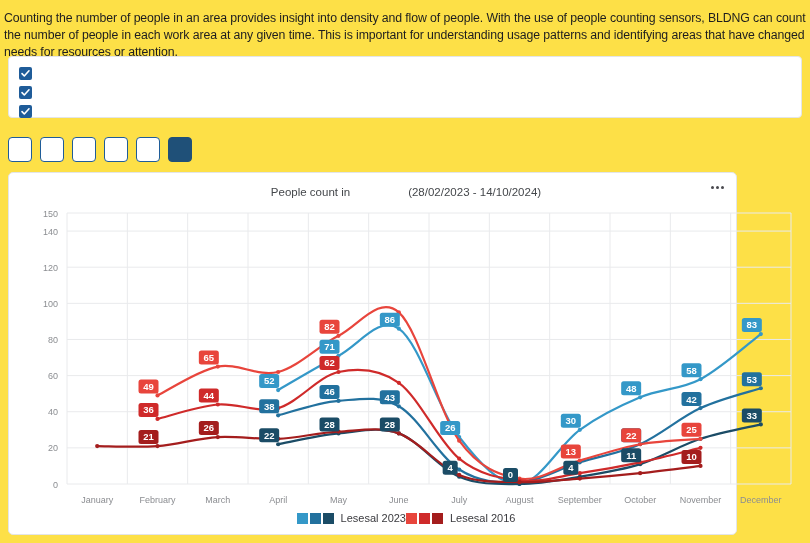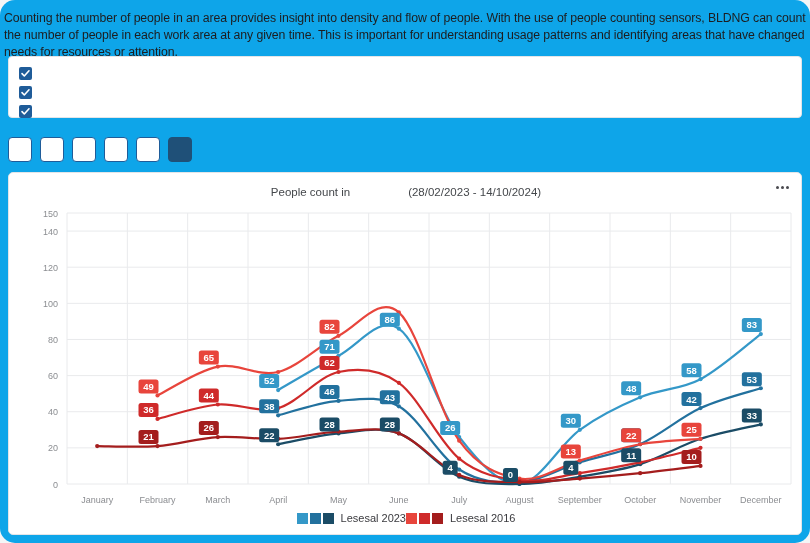--- a/index.html
+++ b/index.html
@@ -4,21 +4,21 @@
 <title>People count</title>
 <style>
   * { box-sizing: border-box; }
   html, body {
     margin: 0; padding: 0;
     width: 810px; height: 543px;
     background: #f4f5f6;
     font-family: "Liberation Sans", sans-serif;
     overflow: hidden;
   }
-  .page { width: 810px; height: 543px; position: relative; background: #0ea5e9; border-radius: 15px; }
+  .page { width: 810px; height: 543px; position: relative; background: #fde047; }
 
   
   .intro {
     position: absolute; left: 4px; top: 10px; width: 804px;
     font-size: 12.3px; line-height: 17px; color: #1d1d1f;
     letter-spacing: -0.1px;
   }
 
   
   .checks {
@@ -41,21 +41,21 @@
   .tab {
     height: 25px; padding: 0 11px; border-radius: 4px;
     border: 1px solid #1f5c99; background: #ffffff; color: #1f5c99;
     font-size: 11.5px; font-weight: bold; line-height: 23px;
     cursor: pointer; white-space: nowrap;
   }
   .tab.active { background: #1f5078; border-color: #1f5078; color: #ffffff; }
 
   
   .card {
-    position: absolute; left: 8px; top: 172px; width: 794px; height: 363px;
+    position: absolute; left: 8px; top: 172px; width: 729px; height: 363px;
     background: #ffffff; border: 1px solid #e3e5e8; border-radius: 5px;
   }
   .kebab {
     position: absolute; right: 8px; top: 6px; width: 22px; height: 16px;
     display: flex; align-items: center; justify-content: center; gap: 2px;
     cursor: pointer;
   }
   .kebab i { width: 3px; height: 3px; background: #4a4a4f; border-radius: 50%; display:block; }
   .chart-title {
     position: absolute; left: 0; top: 13px; width: 794px; text-align: center;

